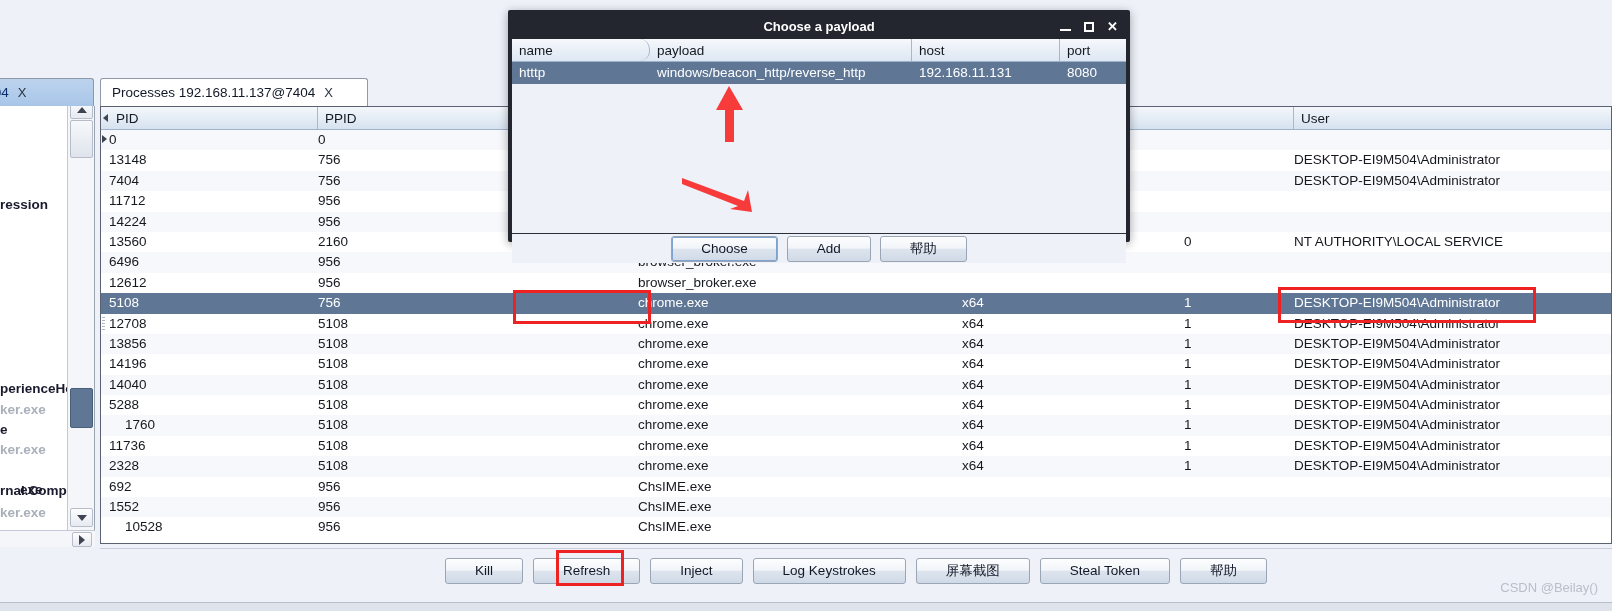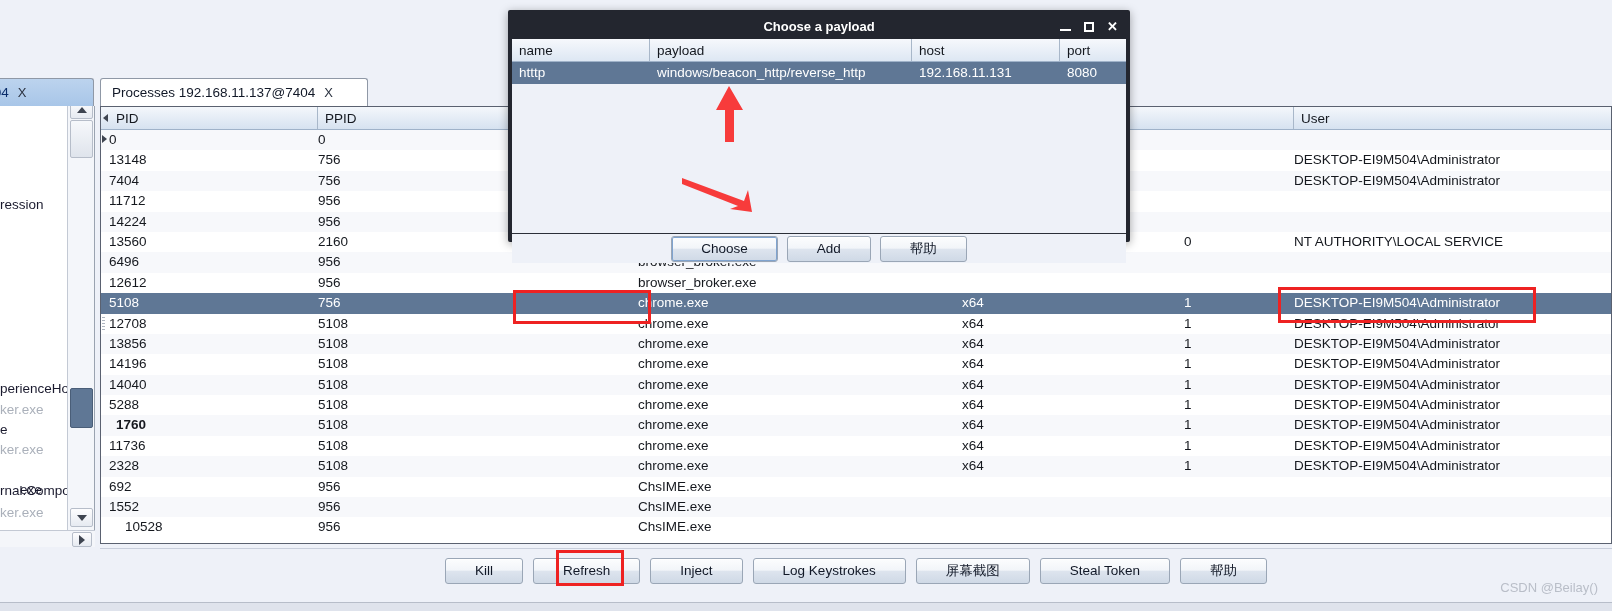--- a/index.html
+++ b/index.html
@@ -14,21 +14,21 @@
   #root { position: relative; width: 1612px; height: 611px; background: #eef1f8; }
 
   
   .bg-left {
     position: absolute; left: 0; top: 98px; width: 95px; height: 448px;
     background: #ffffff; border-right: 1px solid #9aa3b0;
     overflow: hidden;
   }
   .bg-left-text {
     position: absolute; left: 0; width: 95px;
-    white-space: nowrap; font-size: 13.5px; color: #1a1a2e;
+    white-space: nowrap; font-size: 13.5px; color: #1a1a2e; font-weight: bold;
   }
   .bg-left-text.dim { color: #aab0ba; }
 
   .bg-left-scroll {
     position: absolute; left: 67px; top: 98px; width: 27px; height: 432px;
     background: #f4f6fa; border-left: 1px solid #c3c9d4;
   }
   .sb-btn {
     position: absolute; left: 2px; width: 23px; height: 19px;
     background: linear-gradient(#fdfdfe,#e6eaf1);
@@ -389,21 +389,21 @@
         </div>
         <div class="row even">
           <div class="cell" style="left: 8px; text-align: right;">5288</div>
           <div class="cell" style="left: 217px;">5108</div>
           <div class="cell" style="left: 537px;">chrome.exe</div>
           <div class="cell" style="left: 861px;">x64</div>
           <div class="cell" style="left: 1083px;">1</div>
           <div class="cell" style="left: 1193px;">DESKTOP-EI9M504\Administrator</div>
         </div>
         <div class="row odd">
-          <div class="cell" style="left: 15px; font-weight: bold;">1760</div>
+          <div class="cell" style="left: 24px;">1760</div>
           <div class="cell" style="left: 217px;">5108</div>
           <div class="cell" style="left: 537px;">chrome.exe</div>
           <div class="cell" style="left: 861px;">x64</div>
           <div class="cell" style="left: 1083px;">1</div>
           <div class="cell" style="left: 1193px;">DESKTOP-EI9M504\Administrator</div>
         </div>
         <div class="row even">
           <div class="cell" style="left: 8px;">11736</div>
           <div class="cell" style="left: 217px;">5108</div>
           <div class="cell" style="left: 537px;">chrome.exe</div>
@@ -461,21 +461,21 @@
       <span>Choose a payload</span>
       <span class="dlg-ctrls">
         <span class="dlg-min"></span>
         <span class="dlg-max"></span>
         <span class="dlg-ctrl">✕</span>
       </span>
     </div>
 
     <div class="dlg-body">
       <div class="pay-head">
-        <div class="pay-th" style="left:0px;width:138px;">name</div>
+        <div class="pay-th" style="left:0px;width:138px;border-radius:10px;">name</div>
         <div class="pay-th" style="left:138px;width:262px;">payload</div>
         <div class="pay-th" style="left:400px;width:148px;">host</div>
         <div class="pay-th" style="left:548px;width:66px;border-right:none;">port</div>
       </div>
       <div class="pay-row">
         <div class="pay-cell" style="left:7px;">htttp</div>
         <div class="pay-cell" style="left:145px;">windows/beacon_http/reverse_http</div>
         <div class="pay-cell" style="left:407px;">192.168.11.131</div>
         <div class="pay-cell" style="left:555px;">8080</div>
       </div>

